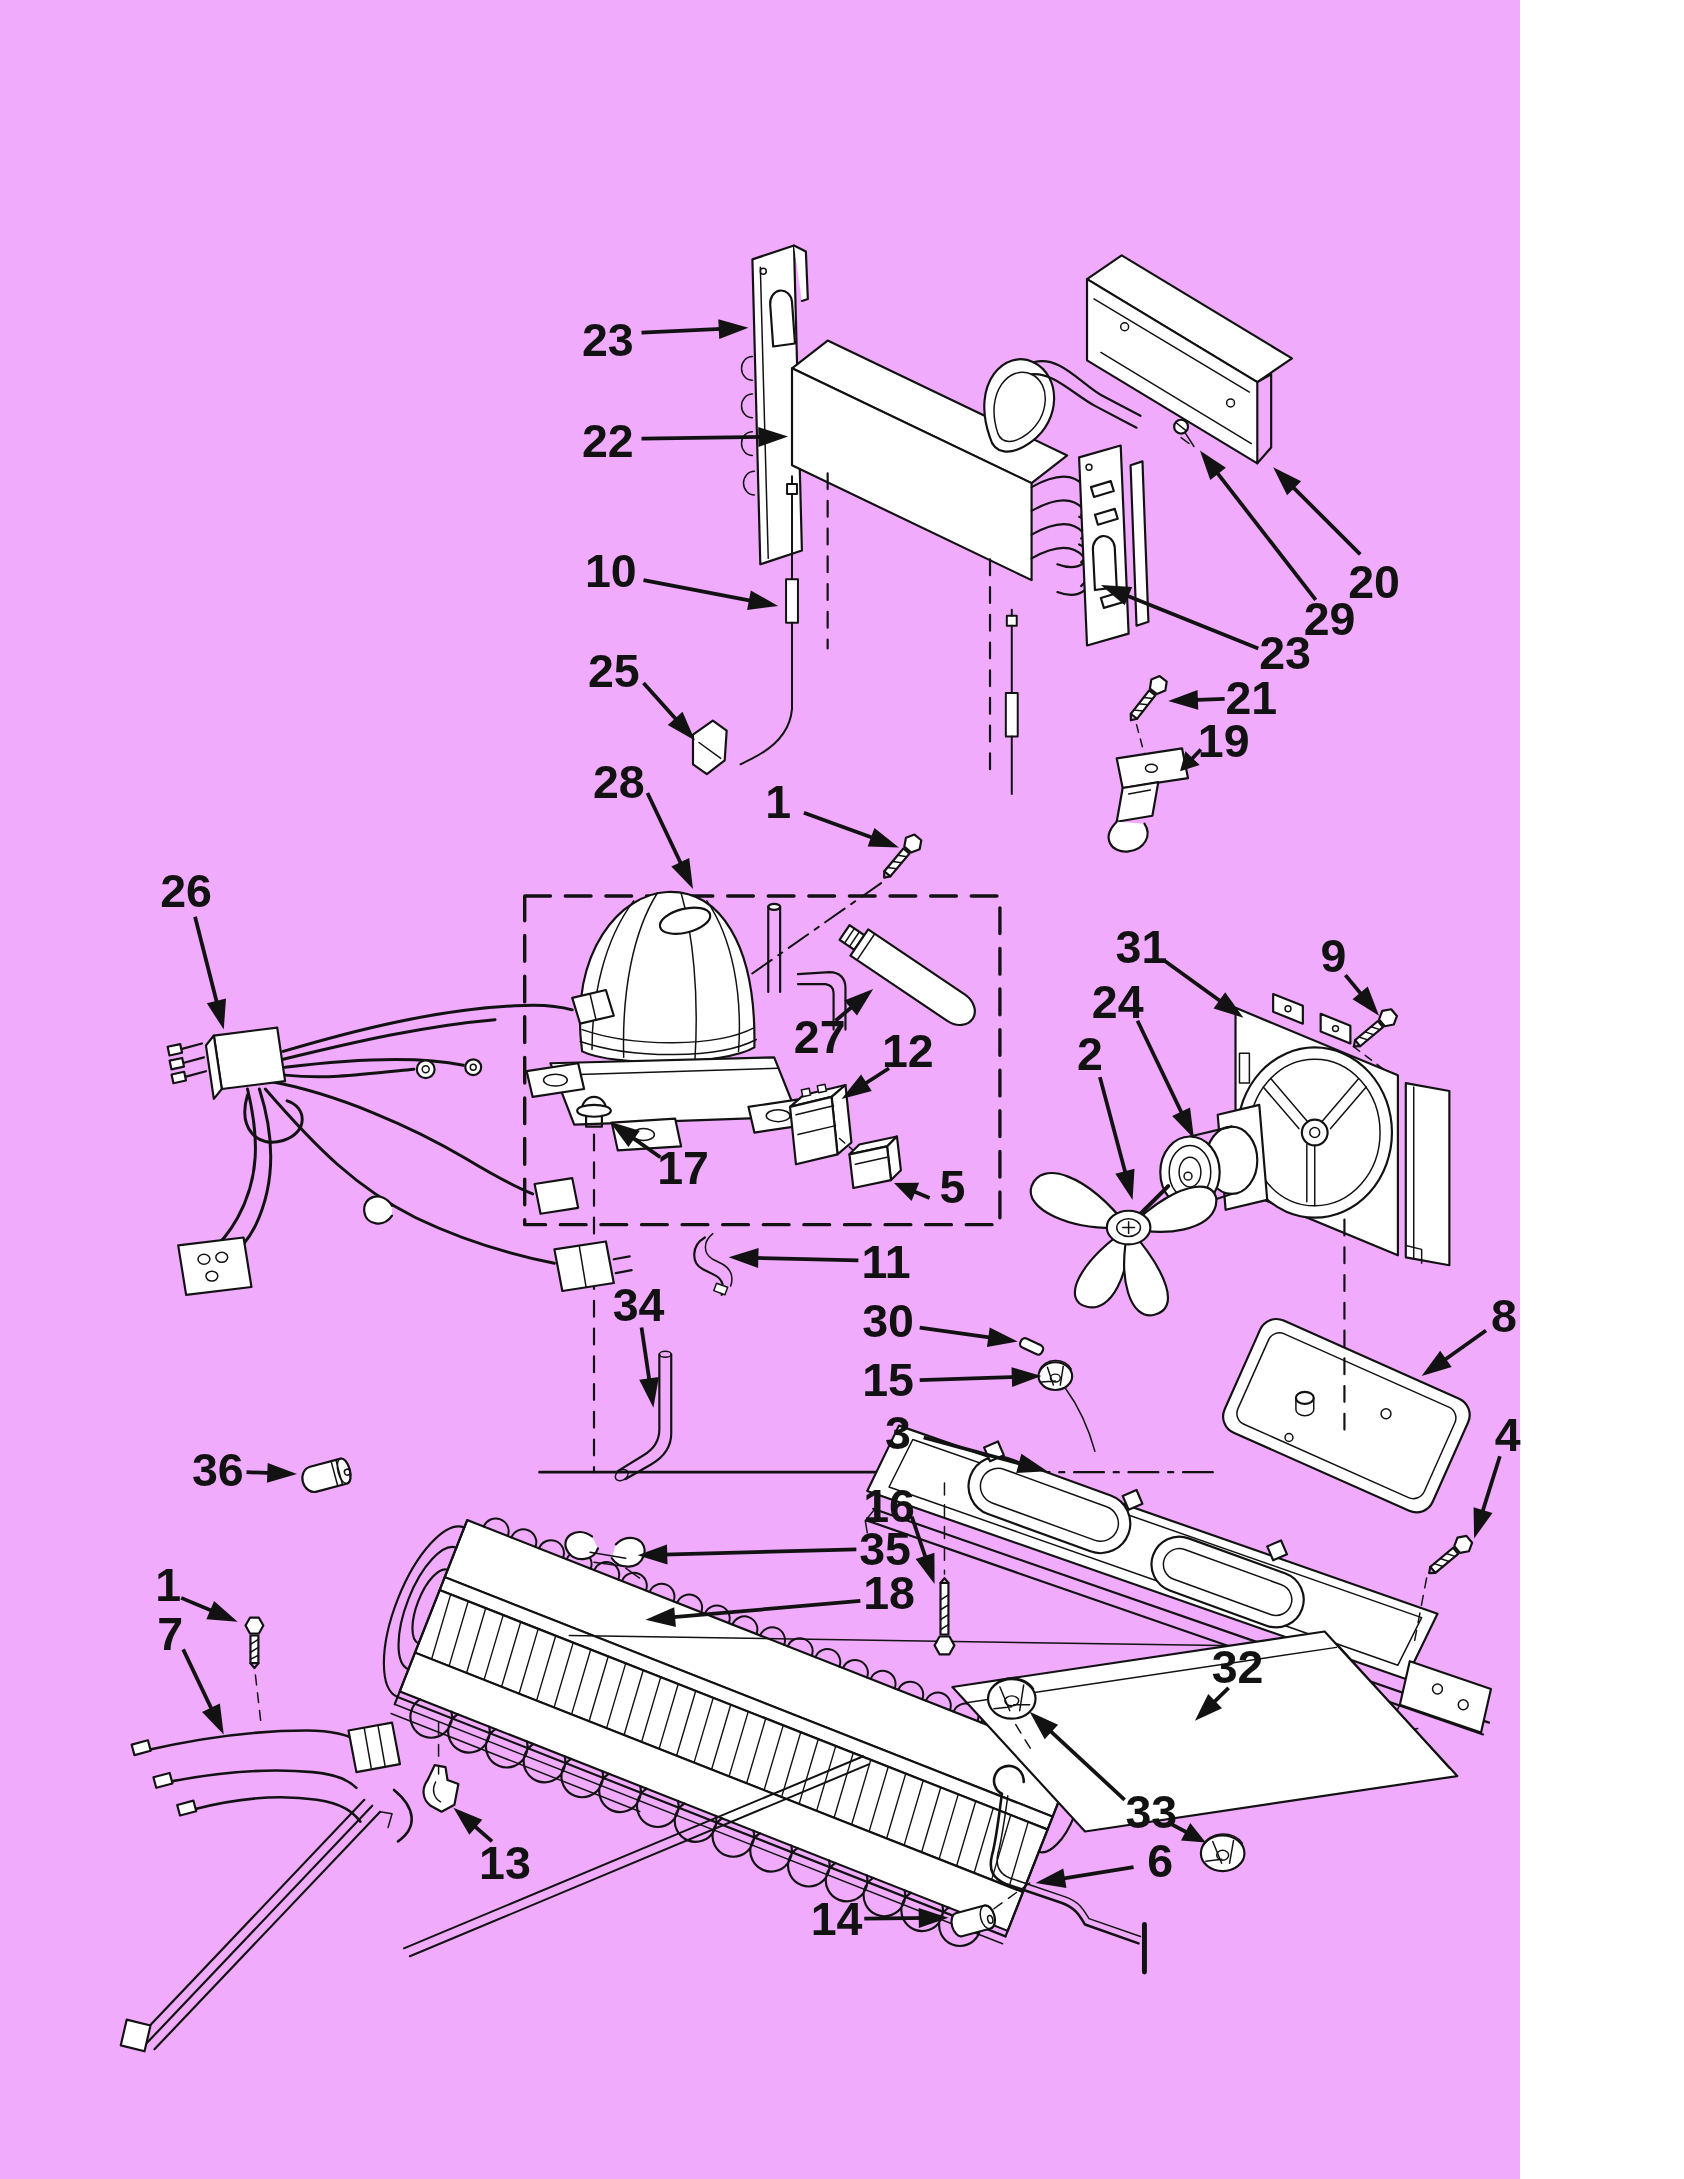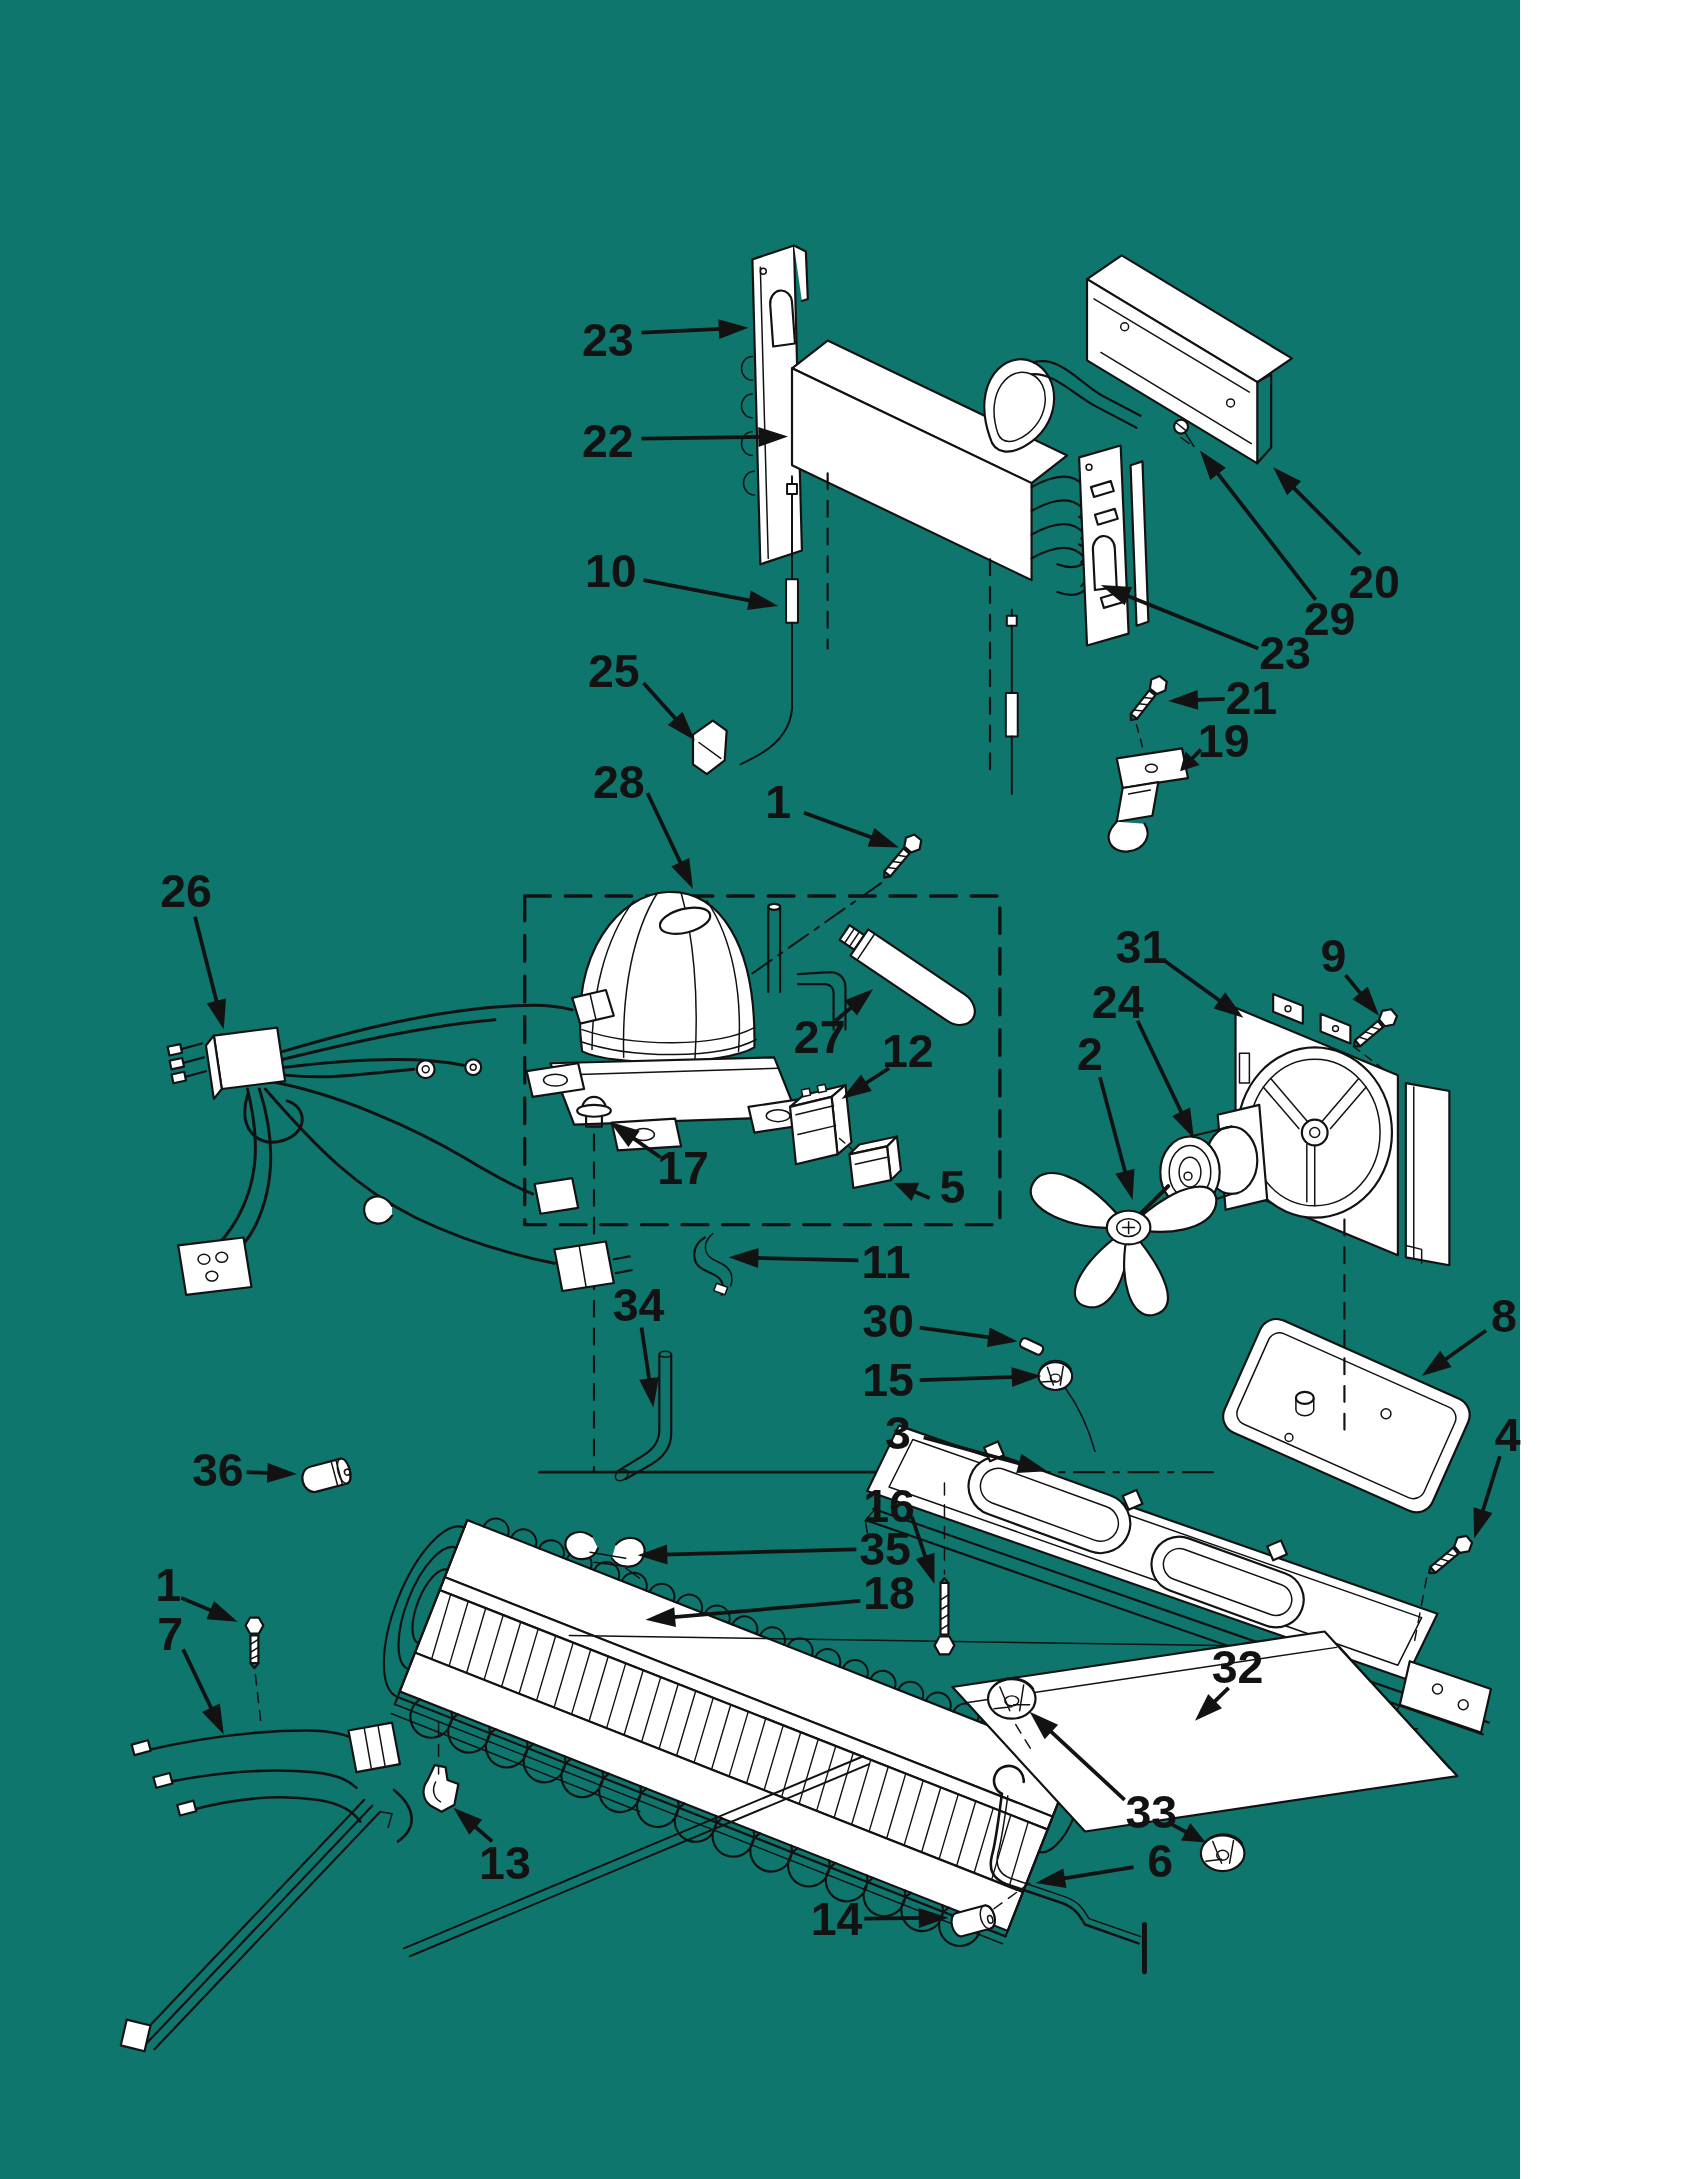--- a/index.html
+++ b/index.html
@@ -1,16 +1,16 @@
 <!DOCTYPE html>
 <html><head>
 <meta charset="utf-8">
 <style>
   html,body{margin:0;padding:0;background:#ffffff;}
-  .stage{width:1520px;height:2179px;position:relative;background:#0f766e;font-family:"Liberation Sans",sans-serif;}
+  .stage{width:1520px;height:2179px;position:relative;background:#f0abfc;font-family:"Liberation Sans",sans-serif;}
   svg{display:block;}
   svg text{font-family:"Liberation Sans","DejaVu Sans",sans-serif;font-weight:700;}
   .part{stroke:#121212;fill:none;stroke-width:2.2;stroke-linecap:round;stroke-linejoin:round;}
   .thin{stroke-width:1.5;}
   .wfill{fill:#ffffff;}
   .dash{stroke-dasharray:16 12;stroke-width:2.2;}
   .dashdot{stroke-dasharray:30 10 5 10;stroke-width:2.4;}
 </style>
 </head>
 <body>

